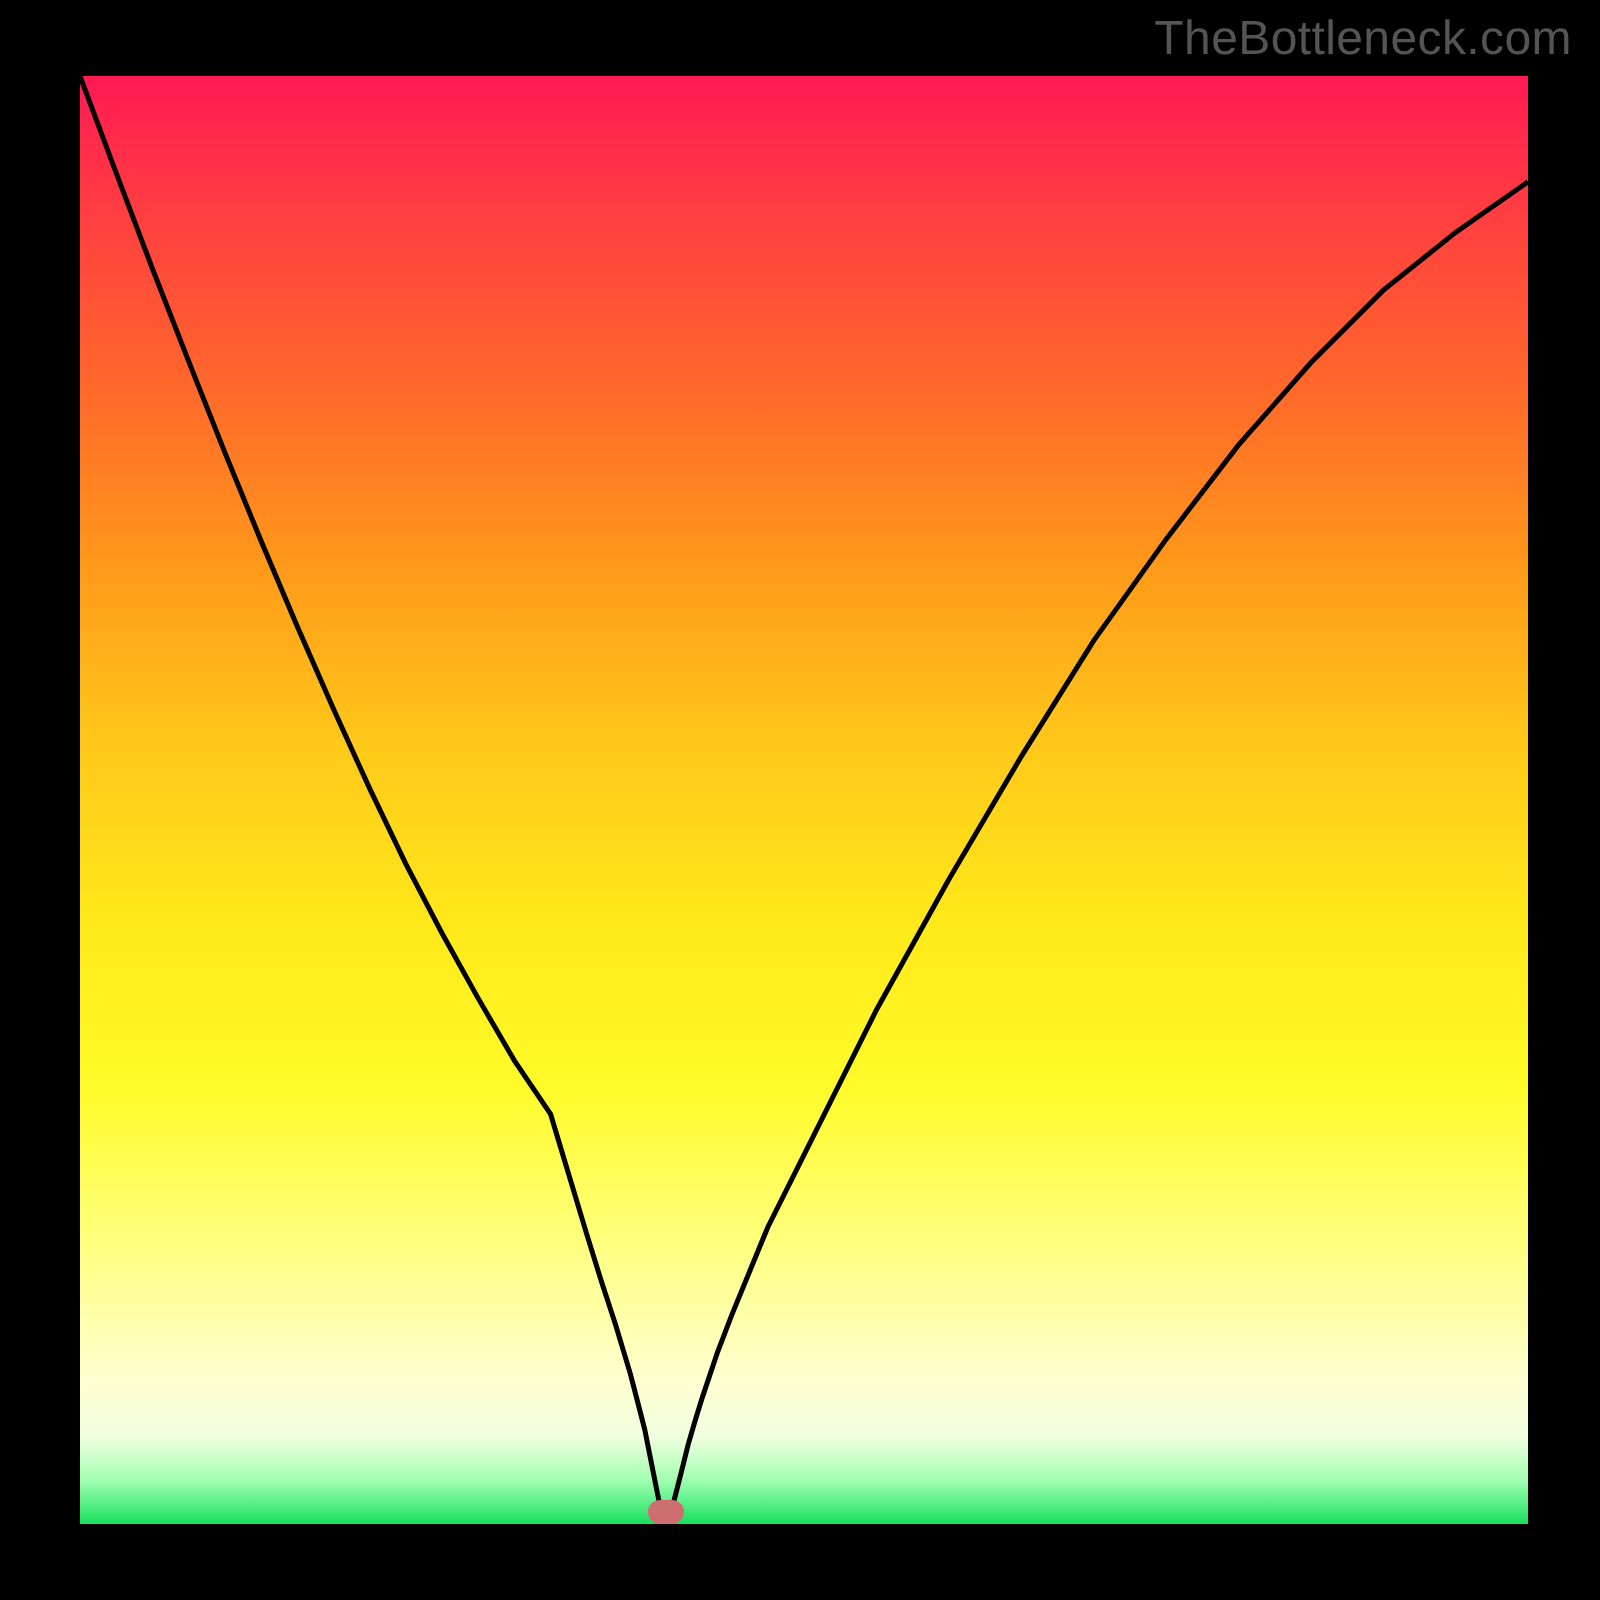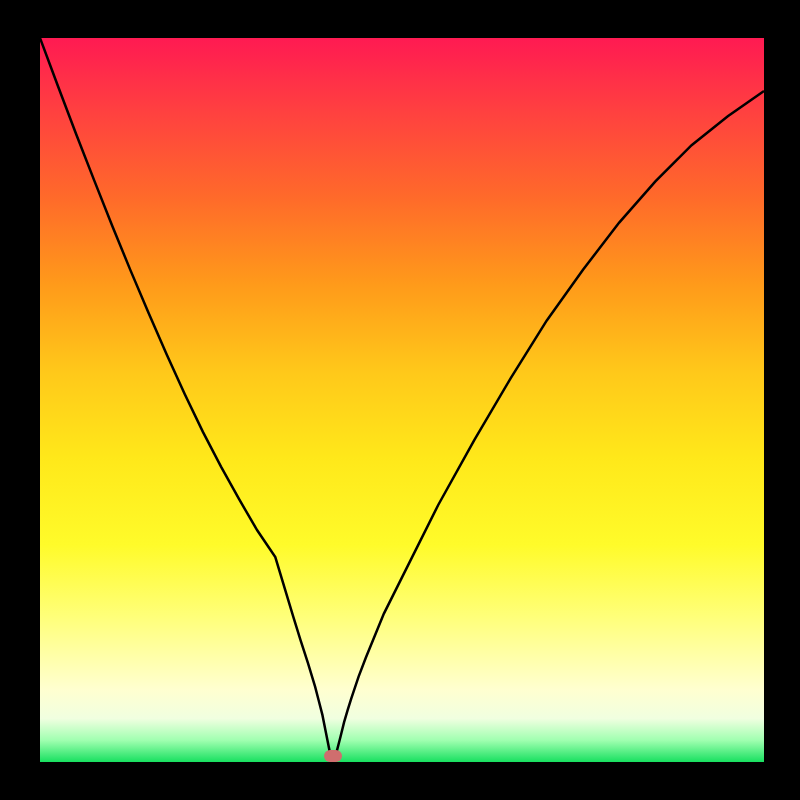--- a/index.html
+++ b/index.html
@@ -57,20 +57,21 @@
     width: 18px;
     height: 12px;
     border-radius: 6px;
     background: #cf6e6e;
     transform: translate(-50%, -50%);
   }
 </style>
 </head>
 <body>
 <div class="frame">
+  <div class="watermark">TheBottleneck.com</div>
 
   <div id="plot" class="plot-area" style="left: 40px; top: 38px; width: 724px; height: 724px;">
     <svg id="curve-svg" class="curve" viewBox="0 0 724 724" preserveAspectRatio="none">
       <path id="curve-path" d="M0.0 0.0 L18.1 48.5 L36.2 96.3 L54.3 142.6 L72.4 188.2 L90.5 232.4 L108.6 275.1 L126.7 316.4 L144.8 356.2 L162.9 393.9 L181.0 428.6 L199.1 461.2 L217.2 492.3 L235.3 519.1 L253.4 579.2 L260.6 602.4 L267.9 624.8 L275.1 648.7 L278.7 662.5 L282.4 676.9 L286.0 695.0 L289.6 713.1 L293.2 724.0 L296.8 713.1 L300.5 698.7 L304.1 684.2 L307.7 671.9 L311.3 660.3 L318.6 638.6 L325.8 619.7 L343.9 575.6 L362.0 539.4 L398.2 467.0 L434.4 401.8 L470.6 340.3 L506.8 282.4 L543.0 231.7 L579.2 184.6 L615.4 143.4 L651.6 107.2 L687.8 78.2 L724.0 52.9" stroke="#000" stroke-width="2.5" fill="none"></path>
     </svg>
     <div id="marker" class="marker" style="left: 293.22px; top: 718.208px; background: rgb(207, 110, 110);"></div>
   </div>
 </div>
 
 </body></html>

